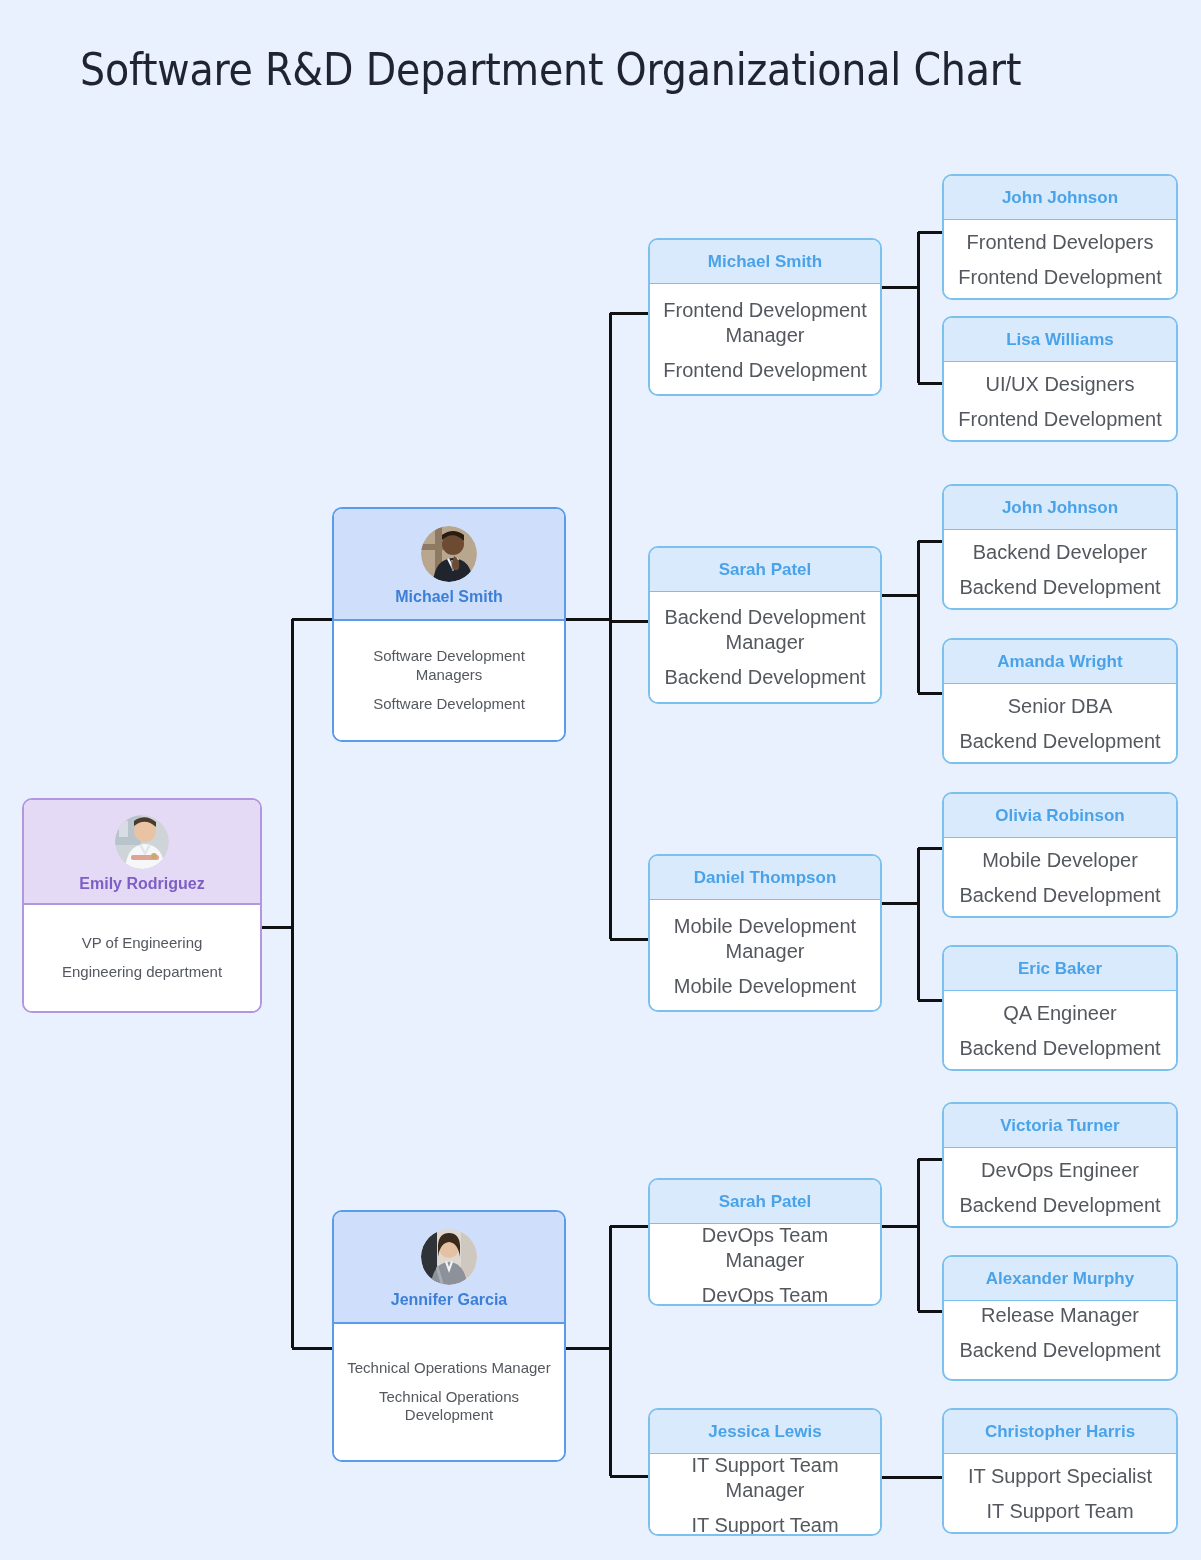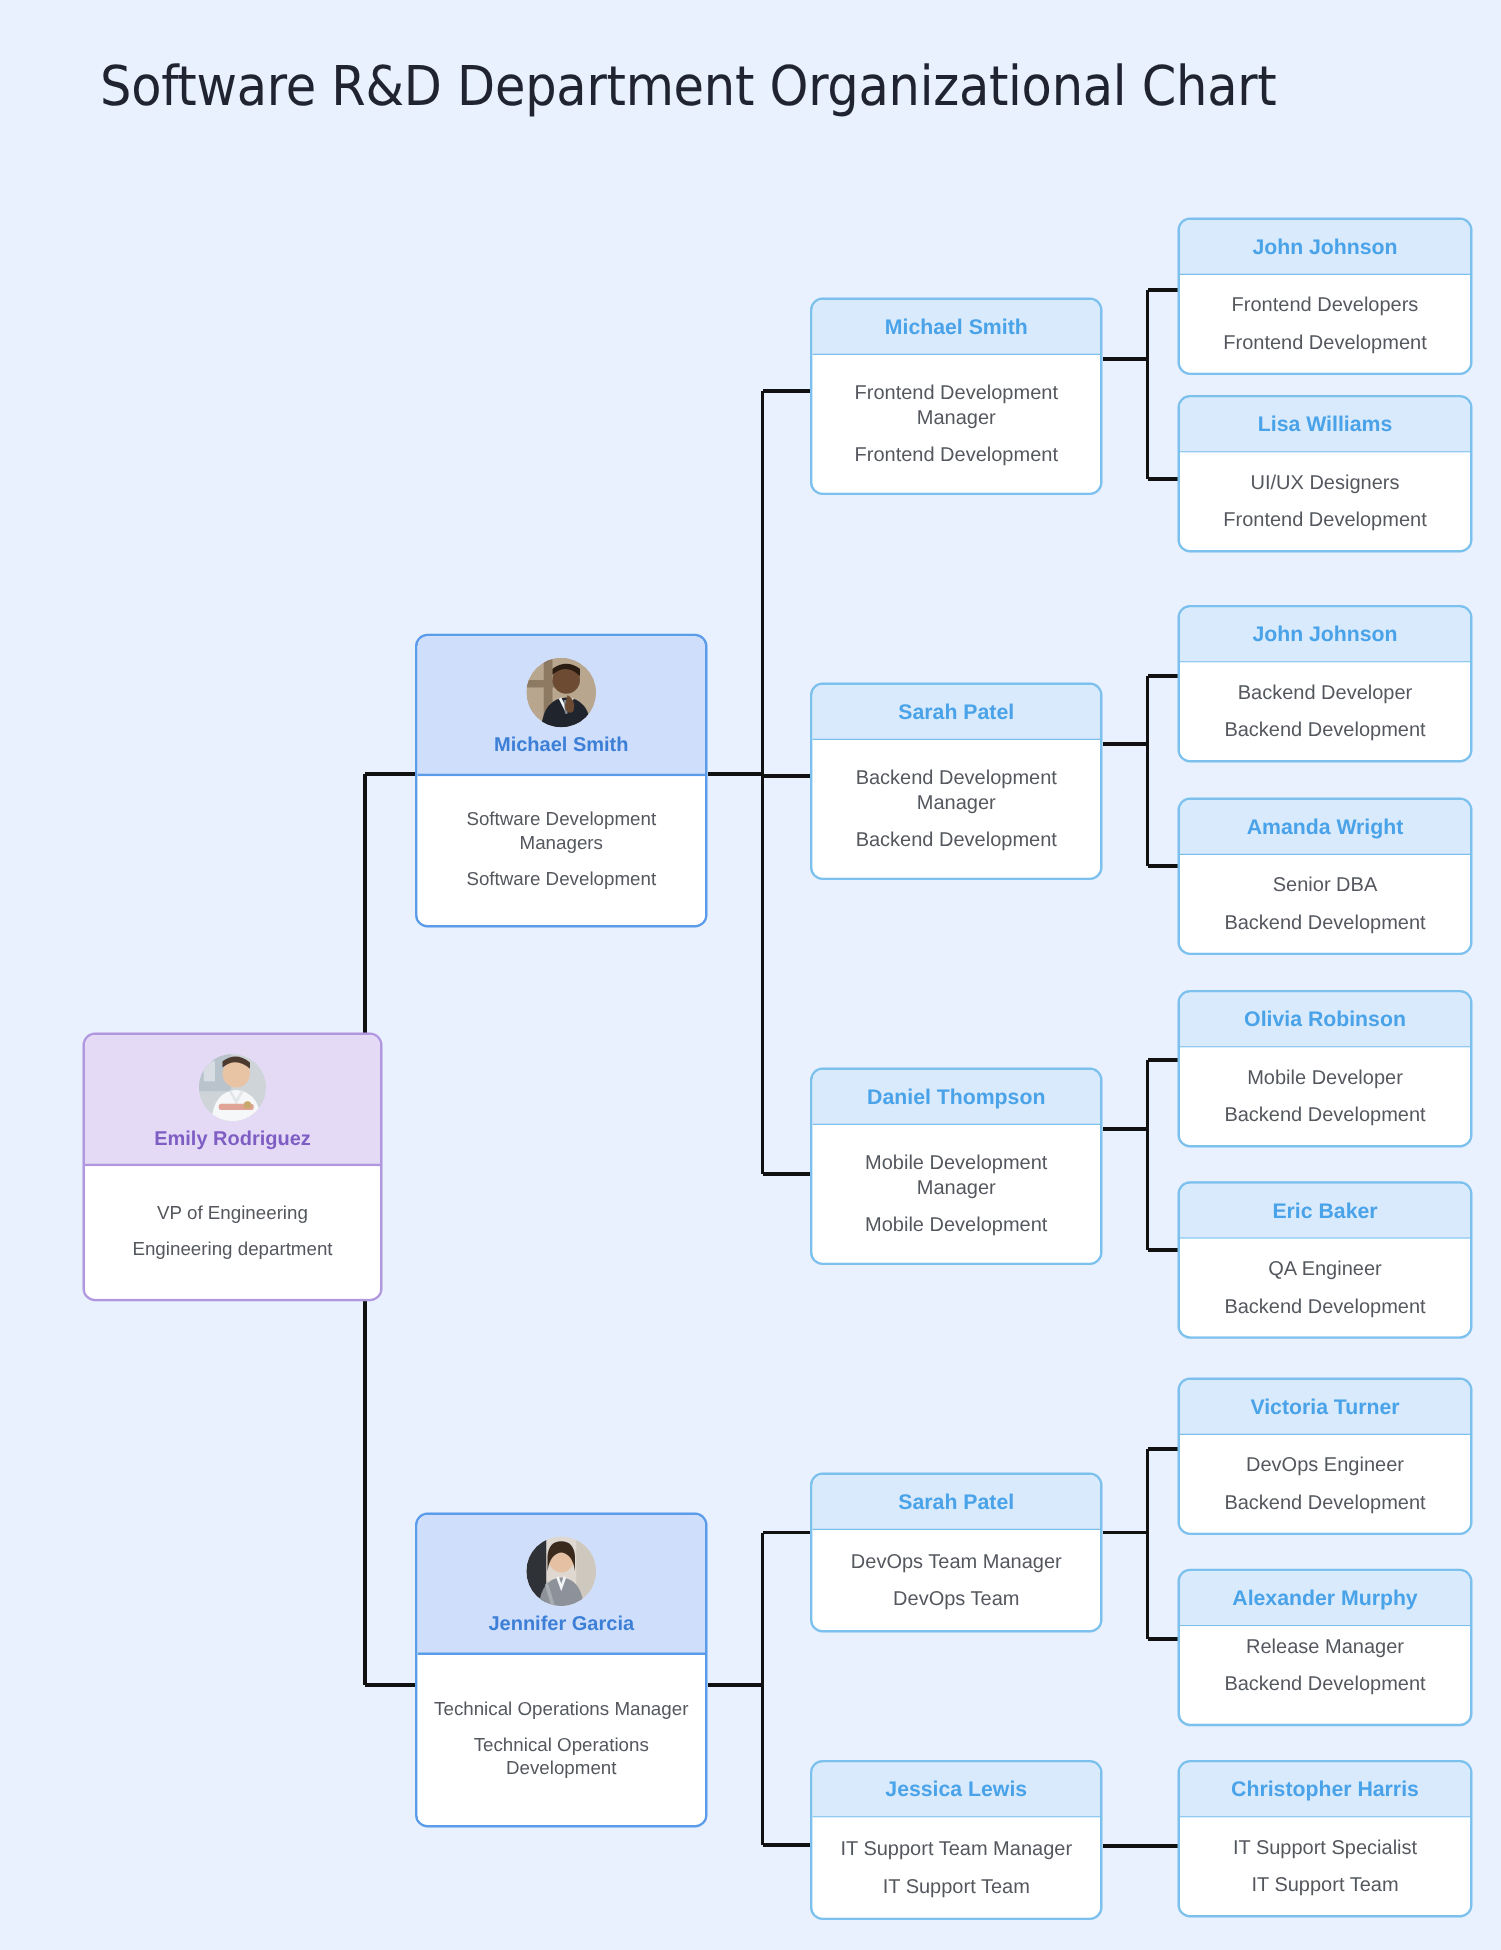--- a/index.html
+++ b/index.html
@@ -107,21 +107,21 @@
   
   .node.level2, .node.level3 {
     border: 2px solid #7cc0ee;
   }
   .node.level2 .node-header, .node.level3 .node-header {
     background: #d9eafc;
     border-bottom: 1px solid #7cc0ee;
     color: #4aa3e8;
     font-size: 17px;
   }
-  .node.level2 .node-body, .node.level3 .node-body { font-size: 16px; }
+  .node.level2 .node-body, .node.level3 .node-body { font-size: 20px; }
 </style>
 </head>
 <body>
 
 <div id="chart-root">
 
   <div id="page-title">Software R&amp;D Department Organizational Chart</div>
 
   <svg id="connectors" viewBox="0 0 1201 1560" width="1201" height="1560">
     <g stroke="#111111" stroke-width="3" fill="none" shape-rendering="crispEdges">
@@ -160,21 +160,21 @@
 
       <path d="M882,1226 L918,1226"></path>
       <path d="M918,1159 L918,1311"></path>
       <path d="M918,1159 L944,1159"></path>
       <path d="M918,1311 L944,1311"></path>
 
       <path d="M882,1477 L944,1477"></path>
     </g>
   </svg>
 
-  <div class="node level0" style="left:22px; top:826px; width:240px; height:215px;margin-left:44px;">
+  <div class="node level0" style="left:22px; top:798px; width:240px; height:215px;">
     <div class="node-header" style="height:105px;">
       <span class="avatar" style="width:54px;height:54px;margin-bottom:6px;">
         <svg width="54" height="54" viewBox="0 0 54 54" aria-hidden="true">
           <defs>
               <clipPath id="cp0">
                 <circle cx="27" cy="27" r="27"></circle>
               </clipPath>
             </defs>
           <g clip-path="url(#cp0)">
             <rect x="0" y="0" width="54" height="54" fill="#cfd4d8"></rect>

